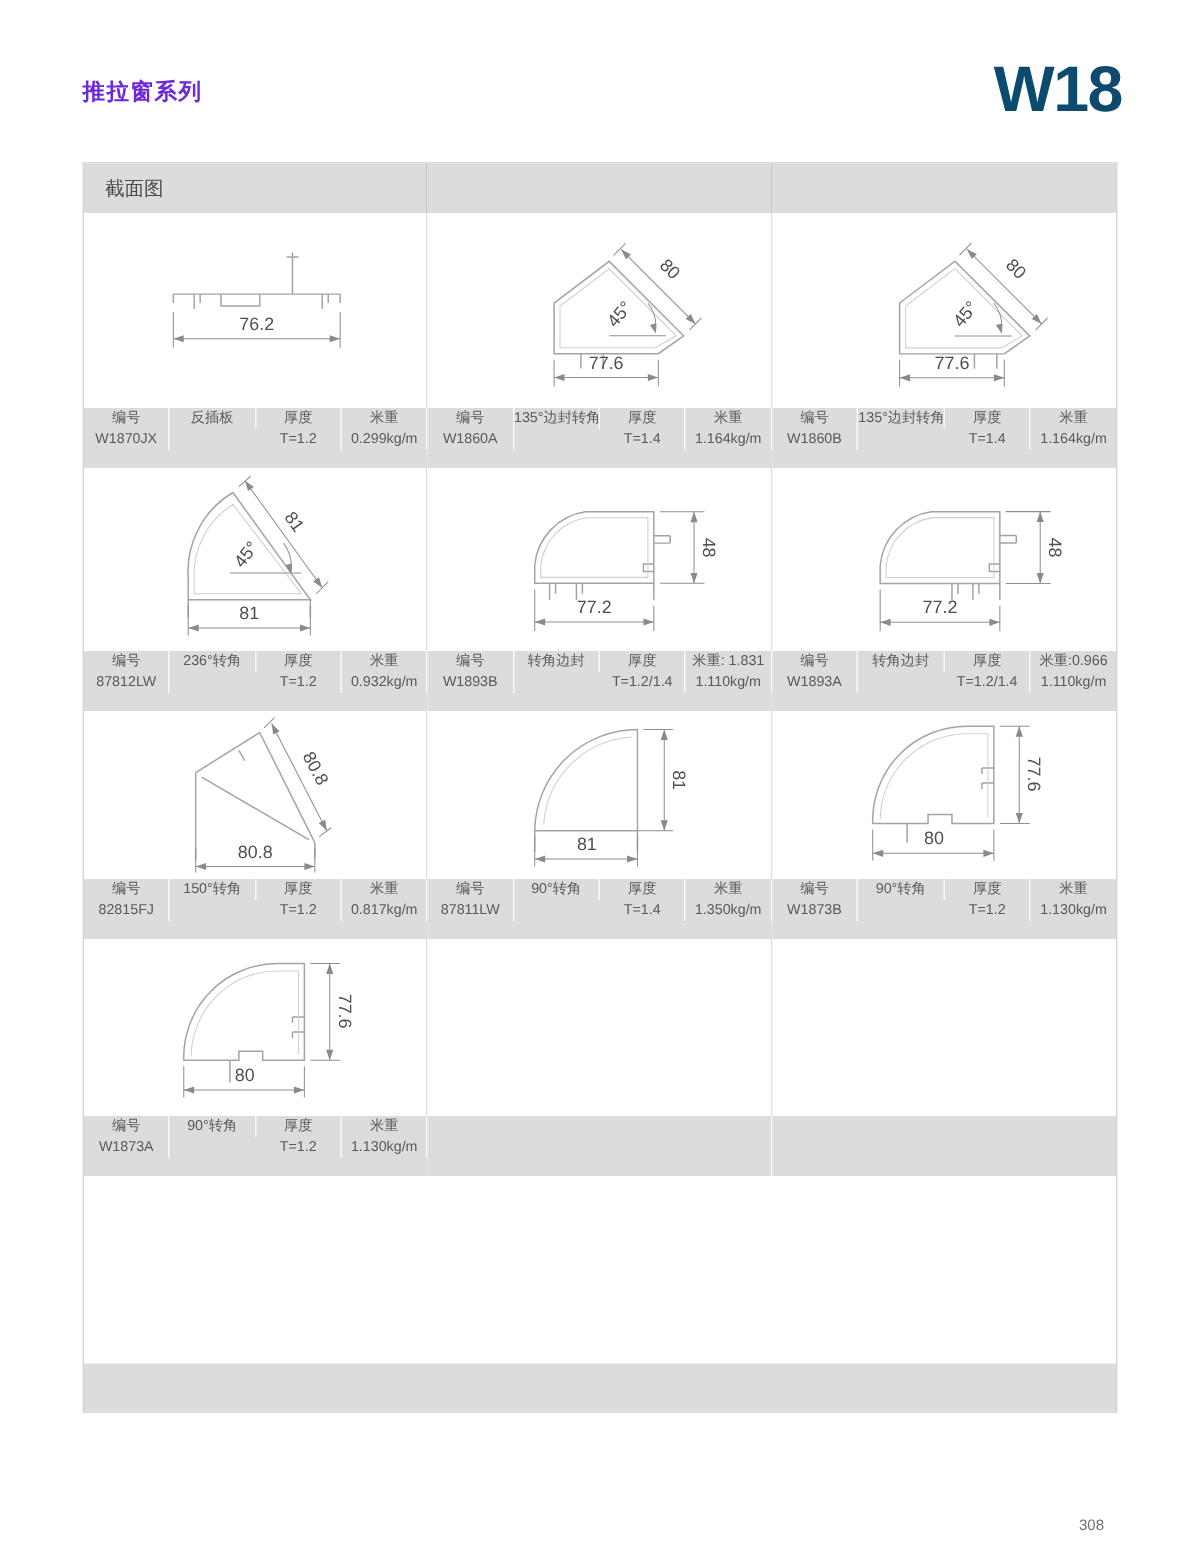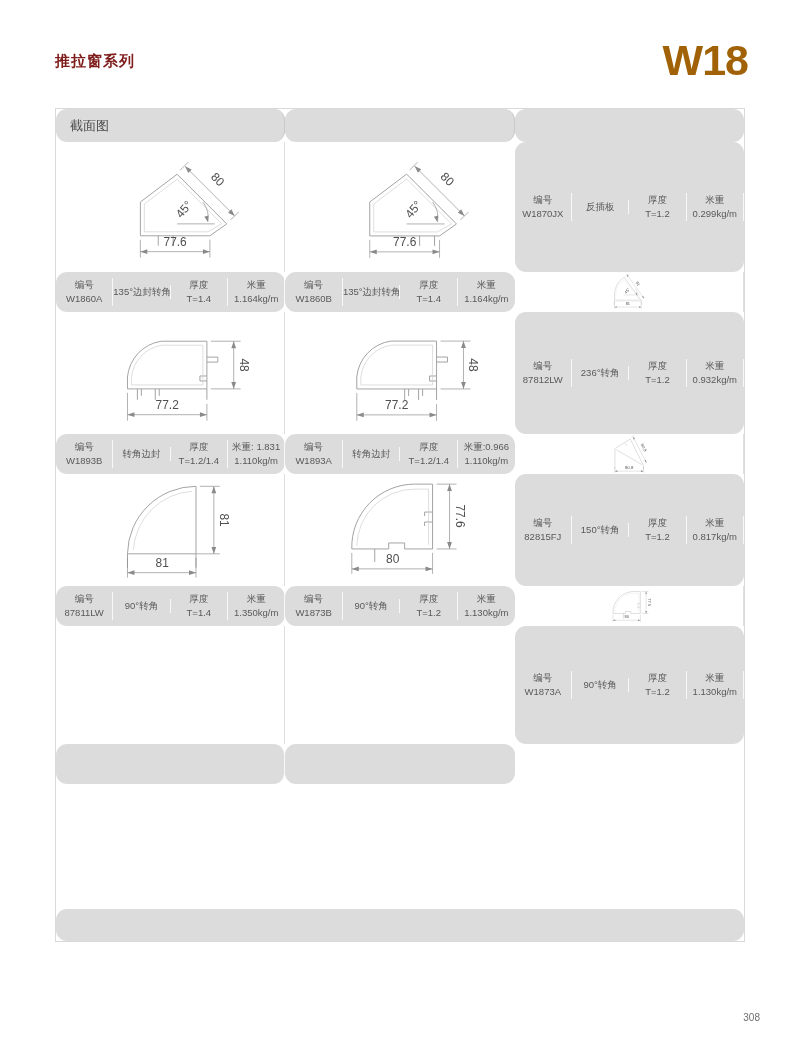--- a/index.html
+++ b/index.html
@@ -2,43 +2,43 @@
 <html><head>
 <meta charset="utf-8">
 <style>
   html,body{margin:0;padding:0;}
   body{
     width:800px;height:1043px;position:relative;overflow:hidden;
     background:#ffffff;
     font-family:"Liberation Sans","DejaVu Sans",sans-serif;
     color:#4a4a4a;
   }
-  .series-title{position:absolute;left:55px;top:52px;font-size:15px;font-weight:bold;color:#7f1d1d;letter-spacing:1px;}
-  .model{position:absolute;right:52px;top:36px;font-size:43px;font-weight:bold;color:#a16207;letter-spacing:-1px;}
+  .series-title{position:absolute;left:55px;top:52px;font-size:15px;font-weight:bold;color:#6d28d9;letter-spacing:1px;}
+  .model{position:absolute;right:52px;top:36px;font-size:43px;font-weight:bold;color:#0c4a6e;letter-spacing:-1px;}
   .sheet-table{
     position:absolute;left:55px;top:108px;width:688px;
     border:1px solid #d9d9d9;
     display:grid;
     grid-template-columns:1fr 1fr 1fr;
     grid-template-rows:33px 130px 40px 122px 40px 112px 40px 118px 40px 125px 32px;
   }
   .c{min-width:0;}
-  .band{background:#dcdcdc;border-radius:11px;}
+  .band{background:#dcdcdc;}
   .hcell{font-size:13px;color:#4a4a4a;display:flex;align-items:center;padding-left:14px;}
   .bRh{border-right:1px solid #c9c9c9;}
   .bR{border-right:1px solid #dedede;}
   .bRw{border-right:1px solid rgba(255,255,255,.8);}
   .draw{background:#ffffff;}
   .draw svg{display:block;width:100%;height:100%;}
-  .spec{display:flex;align-items:center;}
+  .spec{display:flex;align-items:flex-start;}
   .sc{flex:1 1 0;display:flex;flex-direction:column;justify-content:center;text-align:center;
       border-right:1px solid rgba(255,255,255,.8);font-size:9.5px;color:#595959;line-height:1.45;white-space:nowrap;overflow:hidden;}
   .sc.noB{border-right:none;}
   .wide{grid-column:1 / -1;}
-  .page-number{position:absolute;right:40px;bottom:20px;font-size:10px;color:#6f6f6f;}
+  .page-number{position:absolute;right:64px;bottom:20px;font-size:10px;color:#6f6f6f;}
   
   .p{fill:none;stroke:#a3a3a3;stroke-width:1;}
   .thin{fill:none;stroke:#cfcfcf;stroke-width:.7;}
   .d{fill:none;stroke:#909090;stroke-width:.7;}
   .ah{fill:#8a8a8a;}
   .t{font-size:12px;fill:#4f4f4f;}
 </style>
 </head>
 <body>
 
@@ -46,20 +46,29 @@
 <div class="model">W18</div>
 
 <div class="sheet-table">
 
   <div class="c band hcell bRh">
       <span>截面图</span>
     </div>
   <div class="c band bRh"></div>
   <div class="c band"></div>
 
+  <div class="c draw bR">
+    <svg viewBox="0 0 230 130">
+      <path class="p" d="M60,54 H172 M60,54 V60 M74,54 V64 M78,54 V60 M92,54 V62 H118 V54 M140,54 V26 M136,29 H144 M160,54 V64 M164,54 V60 M172,54 V60"></path>
+      <path class="d" d="M60,66 V90 M172,66 V90 M60,84 H172"></path>
+      <polygon class="ah" points="0,0 7,-2.4 7,2.4" transform="translate(60,84)"></polygon>
+      <polygon class="ah" points="0,0 7,-2.4 7,2.4" transform="translate(172,84) rotate(180)"></polygon>
+      <text class="t" x="116" y="78" text-anchor="middle">76.2</text>
+    </svg>
+  </div>
   <div class="c draw bR">
     <svg viewBox="0 0 230 130">
       <path class="p" d="M85,94 L85,60 L122,32 L172,82 L155,94 Z M103,94 V104 M118,94 V104"></path>
       <path class="thin" d="M89,90 L89,62 L122,37 L167,82 L153,90 Z"></path>
       <path class="d" d="M125,28 L133,20 M176,78 L184,70 M130,24 L180,74 M122,82 H160 M148,60 A26,26 0 0 1 153,80"></path>
       <polygon class="ah" points="0,0 7,-2.4 7,2.4" transform="translate(130,24) rotate(45)"></polygon>
       <polygon class="ah" points="0,0 7,-2.4 7,2.4" transform="translate(180,74) rotate(225)"></polygon>
       <polygon class="ah" points="0,0 6,-2.2 6,2.2" transform="translate(153,80) rotate(255)"></polygon>
       <path class="d" d="M85,98 V116 M155,98 V116 M85,110 H155"></path>
       <polygon class="ah" points="0,0 7,-2.4 7,2.4" transform="translate(85,110)"></polygon>

